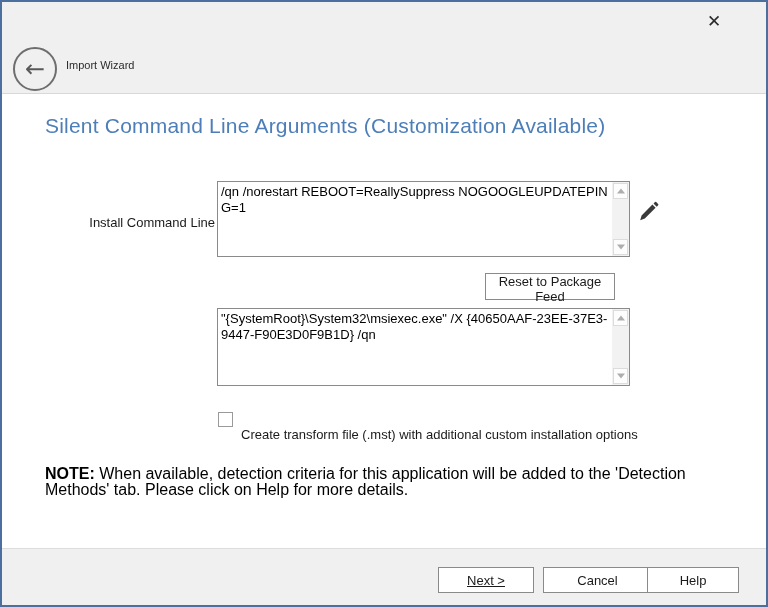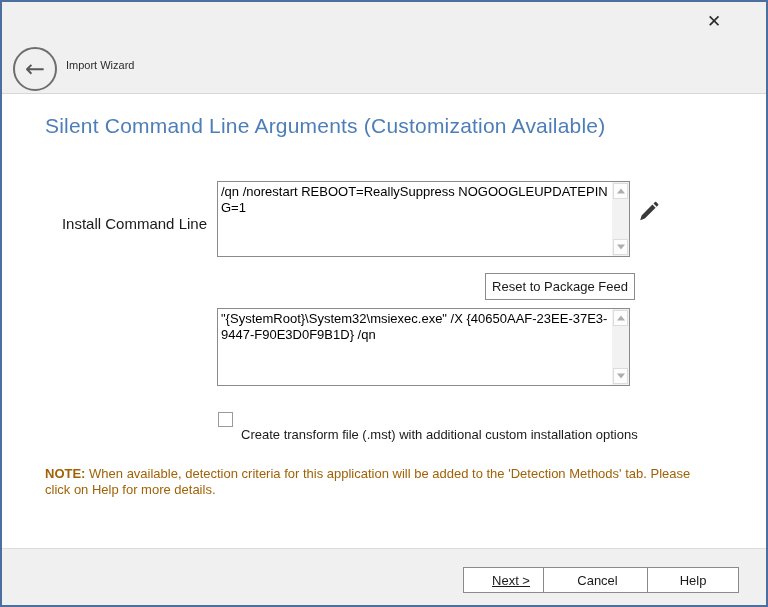--- a/index.html
+++ b/index.html
@@ -39,22 +39,22 @@
   }
 
   
   .page-heading {
     position:absolute; left:43px; top:112px;
     font-size:21px; font-weight:400; color:#4d7eb8;
     letter-spacing:0.2px;
   }
 
   .field-label {
-    position:absolute; left:0; width:205px; text-align:right;
-    font-size:15px; color:#1a1a1a;
+    position:absolute; left:8px; width:205px; text-align:right;
+    font-size:13px; color:#1a1a1a;
   }
   .lbl-install   { top:213px; }
   .lbl-uninstall { top:338px; }
 
   .ta-wrap {
     position:absolute; left:215px; width:413px;
     border:1px solid #8a8a8a; background:#ffffff;
   }
   .ta-install   { top:179px; height:76px; }
   .ta-uninstall { top:306px; height:78px; }
@@ -96,46 +96,46 @@
     position:absolute; left:634px; top:198px; width:24px; height:24px;
     cursor:pointer;
   }
 
   .btn {
     background:#ffffff; border:1px solid #8a8a8a;
     font-family:"Liberation Sans", sans-serif;
     font-size:13px; color:#1a1a1a; cursor:pointer;
   }
   .reset-btn {
-    position:absolute; left:483px; top:271px; width:150px; height:27px;
+    position:absolute; left:483px; top:271px; width:130px; height:27px;
   }
 
   .chk-row { position:absolute; left:216px; top:409px; height:18px; }
   .chk-box {
     position:absolute; left:0; top:1px; width:15px; height:15px;
     border:1px solid #9a9a9a; background:#ffffff; cursor:pointer;
   }
   .chk-label {
     position:absolute; left:23px; top:16px; white-space:nowrap;
     font-size:13px; color:#1a1a1a;
   }
 
   .note {
     position:absolute; left:43px; top:464px; width:668px;
-    font-size:13px; line-height:16px; color:#a16207;
+    font-size:16px; line-height:16px; color:#000000;
   }
   .note b { font-weight:bold; }
 
   
   .footer {
     position:absolute; left:0; right:0; top:546px; bottom:0;
     background:#f0f0f0; border-top:1px solid #dcdcdc;
   }
   .footer .btn { position:absolute; top:18px; height:26px; }
-  .btn-next   { left:461px; width:96px;text-decoration:underline; }
+  .btn-next   { left:436px; width:96px;text-decoration:underline; }
   .btn-cancel { left:541px; width:109px; }
   .btn-help   { left:645px; width:92px; }
 </style>
 </head>
 <body>
 
 <div class="window">
 
   <div class="header">
     <button class="back-btn">

